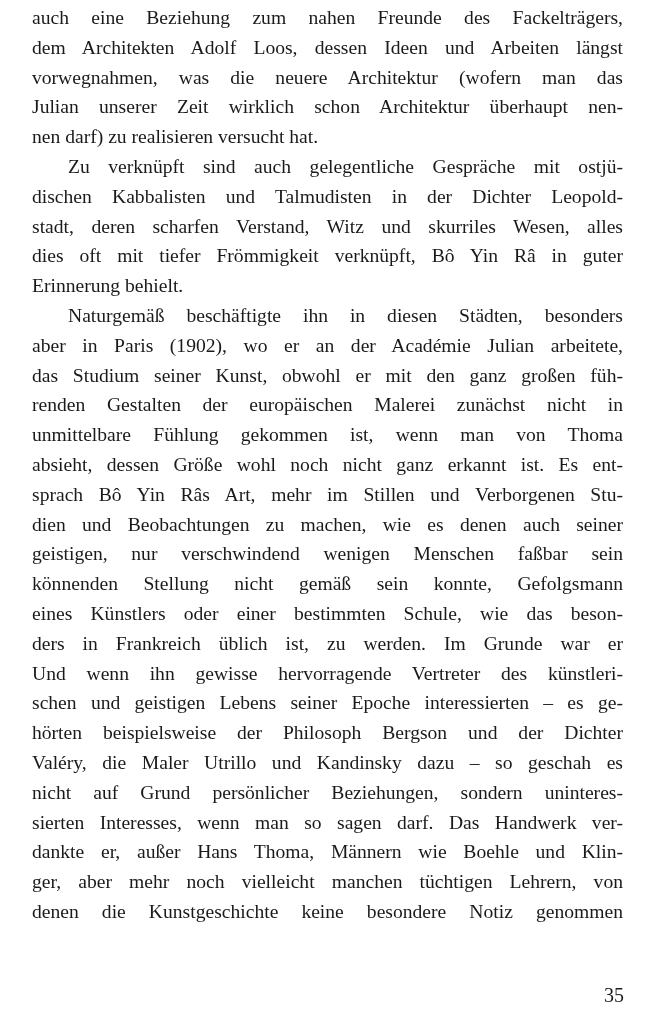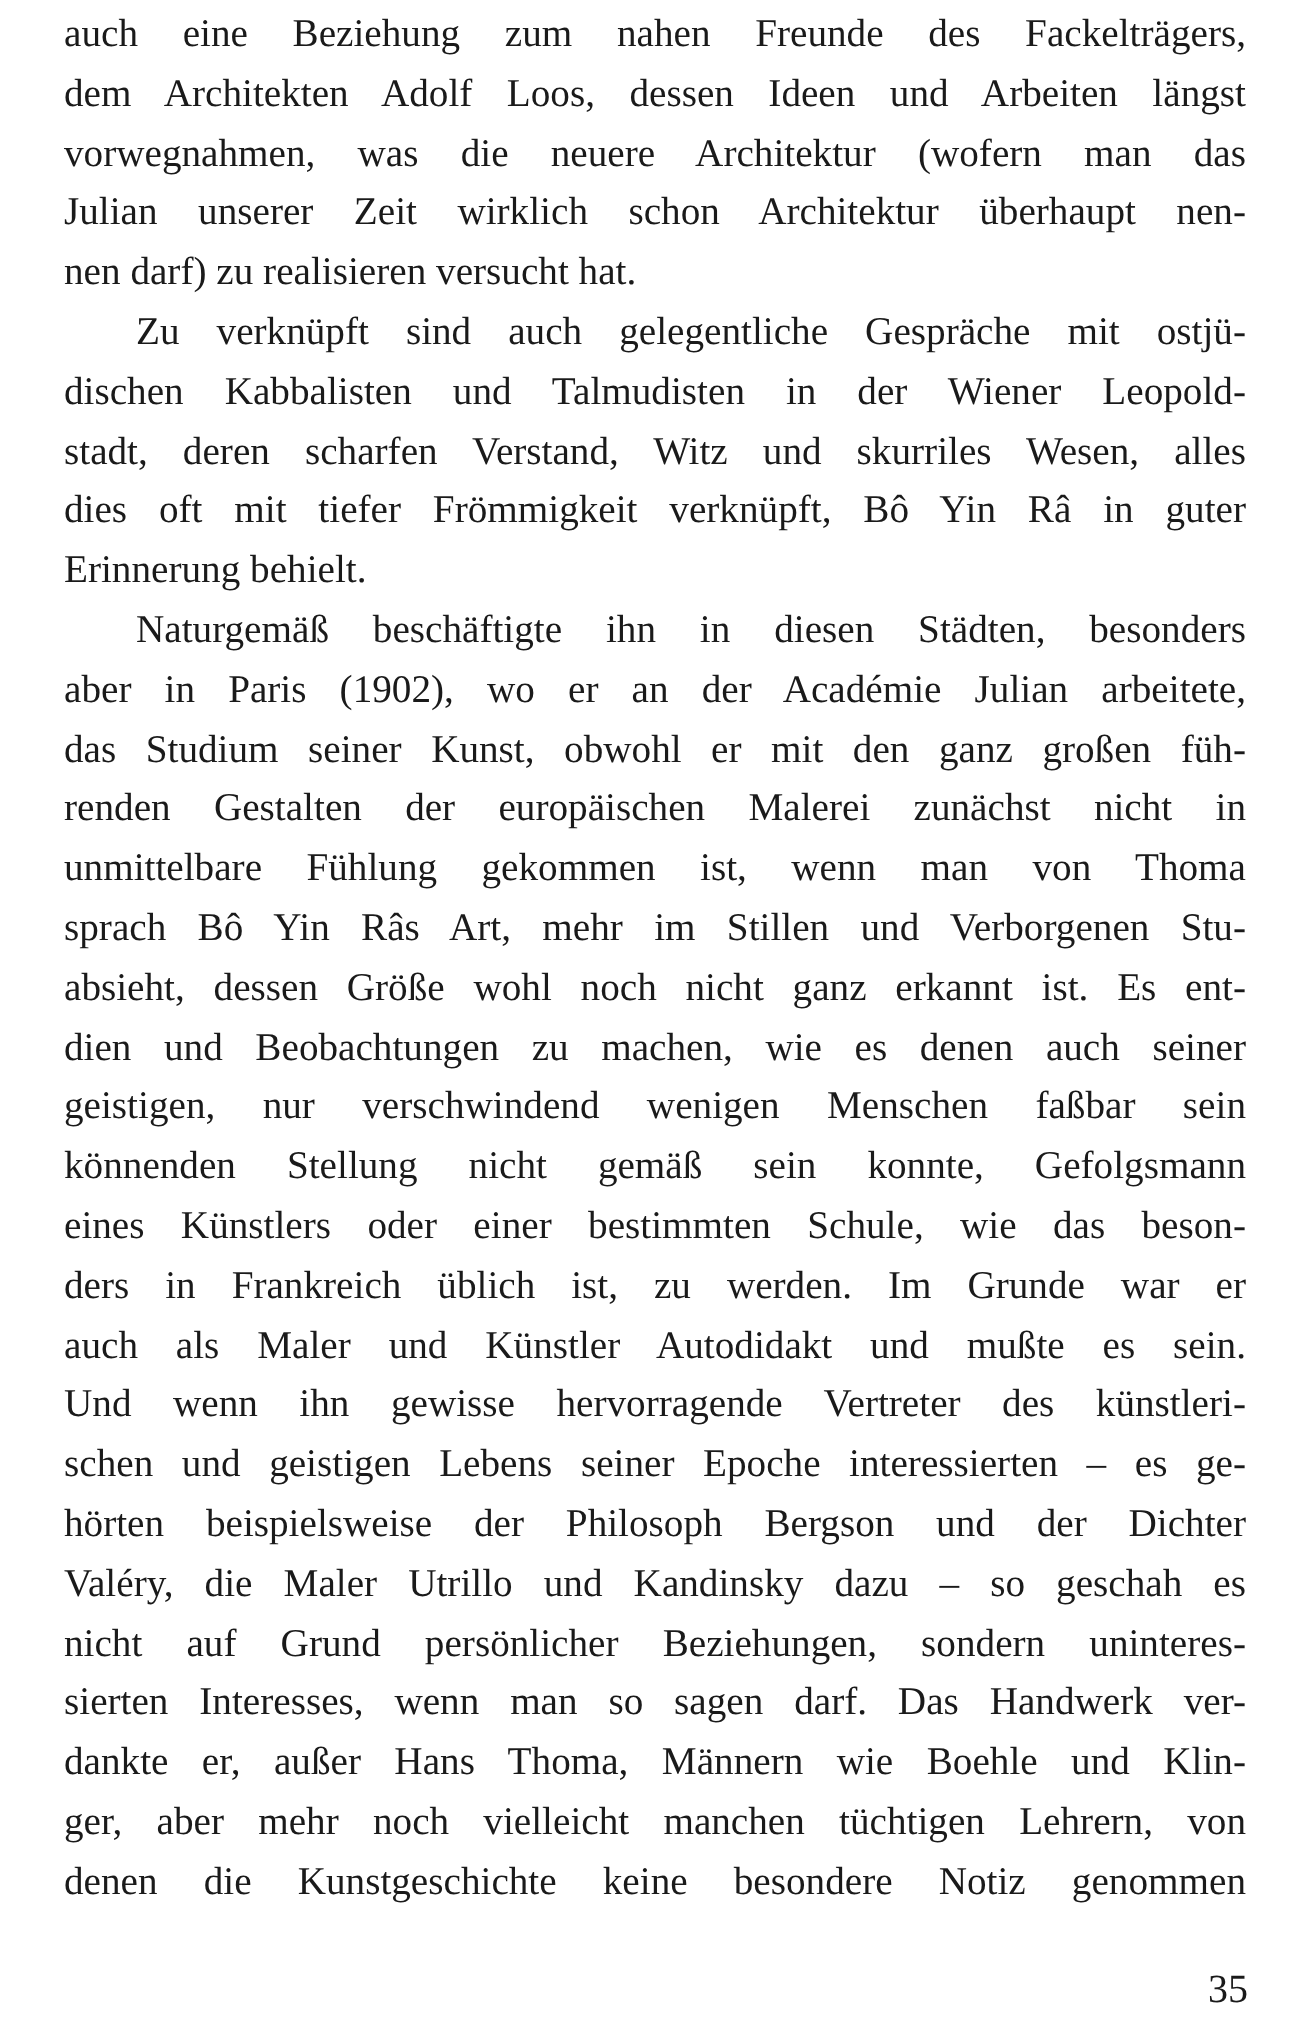--- a/index.html
+++ b/index.html
@@ -50,39 +50,38 @@
 <div class="page">
   <div>
     <span class="line">auch eine Beziehung zum nahen Freunde des Fackelträgers,</span>
     <span class="line">dem Architekten Adolf Loos, dessen Ideen und Arbeiten längst</span>
     <span class="line">vorwegnahmen, was die neuere Architektur (wofern man das</span>
     <span class="line">Julian unserer Zeit wirklich schon Architektur überhaupt nen-</span>
     <span class="line last">nen darf) zu realisieren versucht hat.</span>
   </div>
   <div>
     <span class="line indent">Zu verknüpft sind auch gelegentliche Gespräche mit ostjü-</span>
-    <span class="line">dischen Kabbalisten und Talmudisten in der Wiener Leopold-</span>
+    <span class="line">dischen Kabbalisten und Talmudisten in der Dichter Leopold-</span>
     <span class="line">stadt, deren scharfen Verstand, Witz und skurriles Wesen, alles</span>
     <span class="line">dies oft mit tiefer Frömmigkeit verknüpft, Bô Yin Râ in guter</span>
     <span class="line last">Erinnerung behielt.</span>
   </div>
   <div>
     <span class="line indent">Naturgemäß beschäftigte ihn in diesen Städten, besonders</span>
     <span class="line">aber in Paris (1902), wo er an der Académie Julian arbeitete,</span>
     <span class="line">das Studium seiner Kunst, obwohl er mit den ganz großen füh-</span>
     <span class="line">renden Gestalten der europäischen Malerei zunächst nicht in</span>
     <span class="line">unmittelbare Fühlung gekommen ist, wenn man von Thoma</span>
+    <span class="line">absieht, dessen Größe wohl noch nicht ganz erkannt ist. Es ent-</span>
     <span class="line">sprach Bô Yin Râs Art, mehr im Stillen und Verborgenen Stu-</span>
-    <span class="line">absieht, dessen Größe wohl noch nicht ganz erkannt ist. Es ent-</span>
     <span class="line">dien und Beobachtungen zu machen, wie es denen auch seiner</span>
     <span class="line">geistigen, nur verschwindend wenigen Menschen faßbar sein</span>
     <span class="line">könnenden Stellung nicht gemäß sein konnte, Gefolgsmann</span>
     <span class="line">eines Künstlers oder einer bestimmten Schule, wie das beson-</span>
     <span class="line">ders in Frankreich üblich ist, zu werden. Im Grunde war er</span>
-    <span class="line">auch als Maler und Künstler Autodidakt und mußte es sein.</span>
     <span class="line">Und wenn ihn gewisse hervorragende Vertreter des künstleri-</span>
     <span class="line">schen und geistigen Lebens seiner Epoche interessierten – es ge-</span>
     <span class="line">hörten beispielsweise der Philosoph Bergson und der Dichter</span>
     <span class="line">Valéry, die Maler Utrillo und Kandinsky dazu – so geschah es</span>
     <span class="line">nicht auf Grund persönlicher Beziehungen, sondern uninteres-</span>
     <span class="line">sierten Interesses, wenn man so sagen darf. Das Handwerk ver-</span>
     <span class="line">dankte er, außer Hans Thoma, Männern wie Boehle und Klin-</span>
     <span class="line">ger, aber mehr noch vielleicht manchen tüchtigen Lehrern, von</span>
     <span class="line">denen die Kunstgeschichte keine besondere Notiz genommen</span>
   </div>

